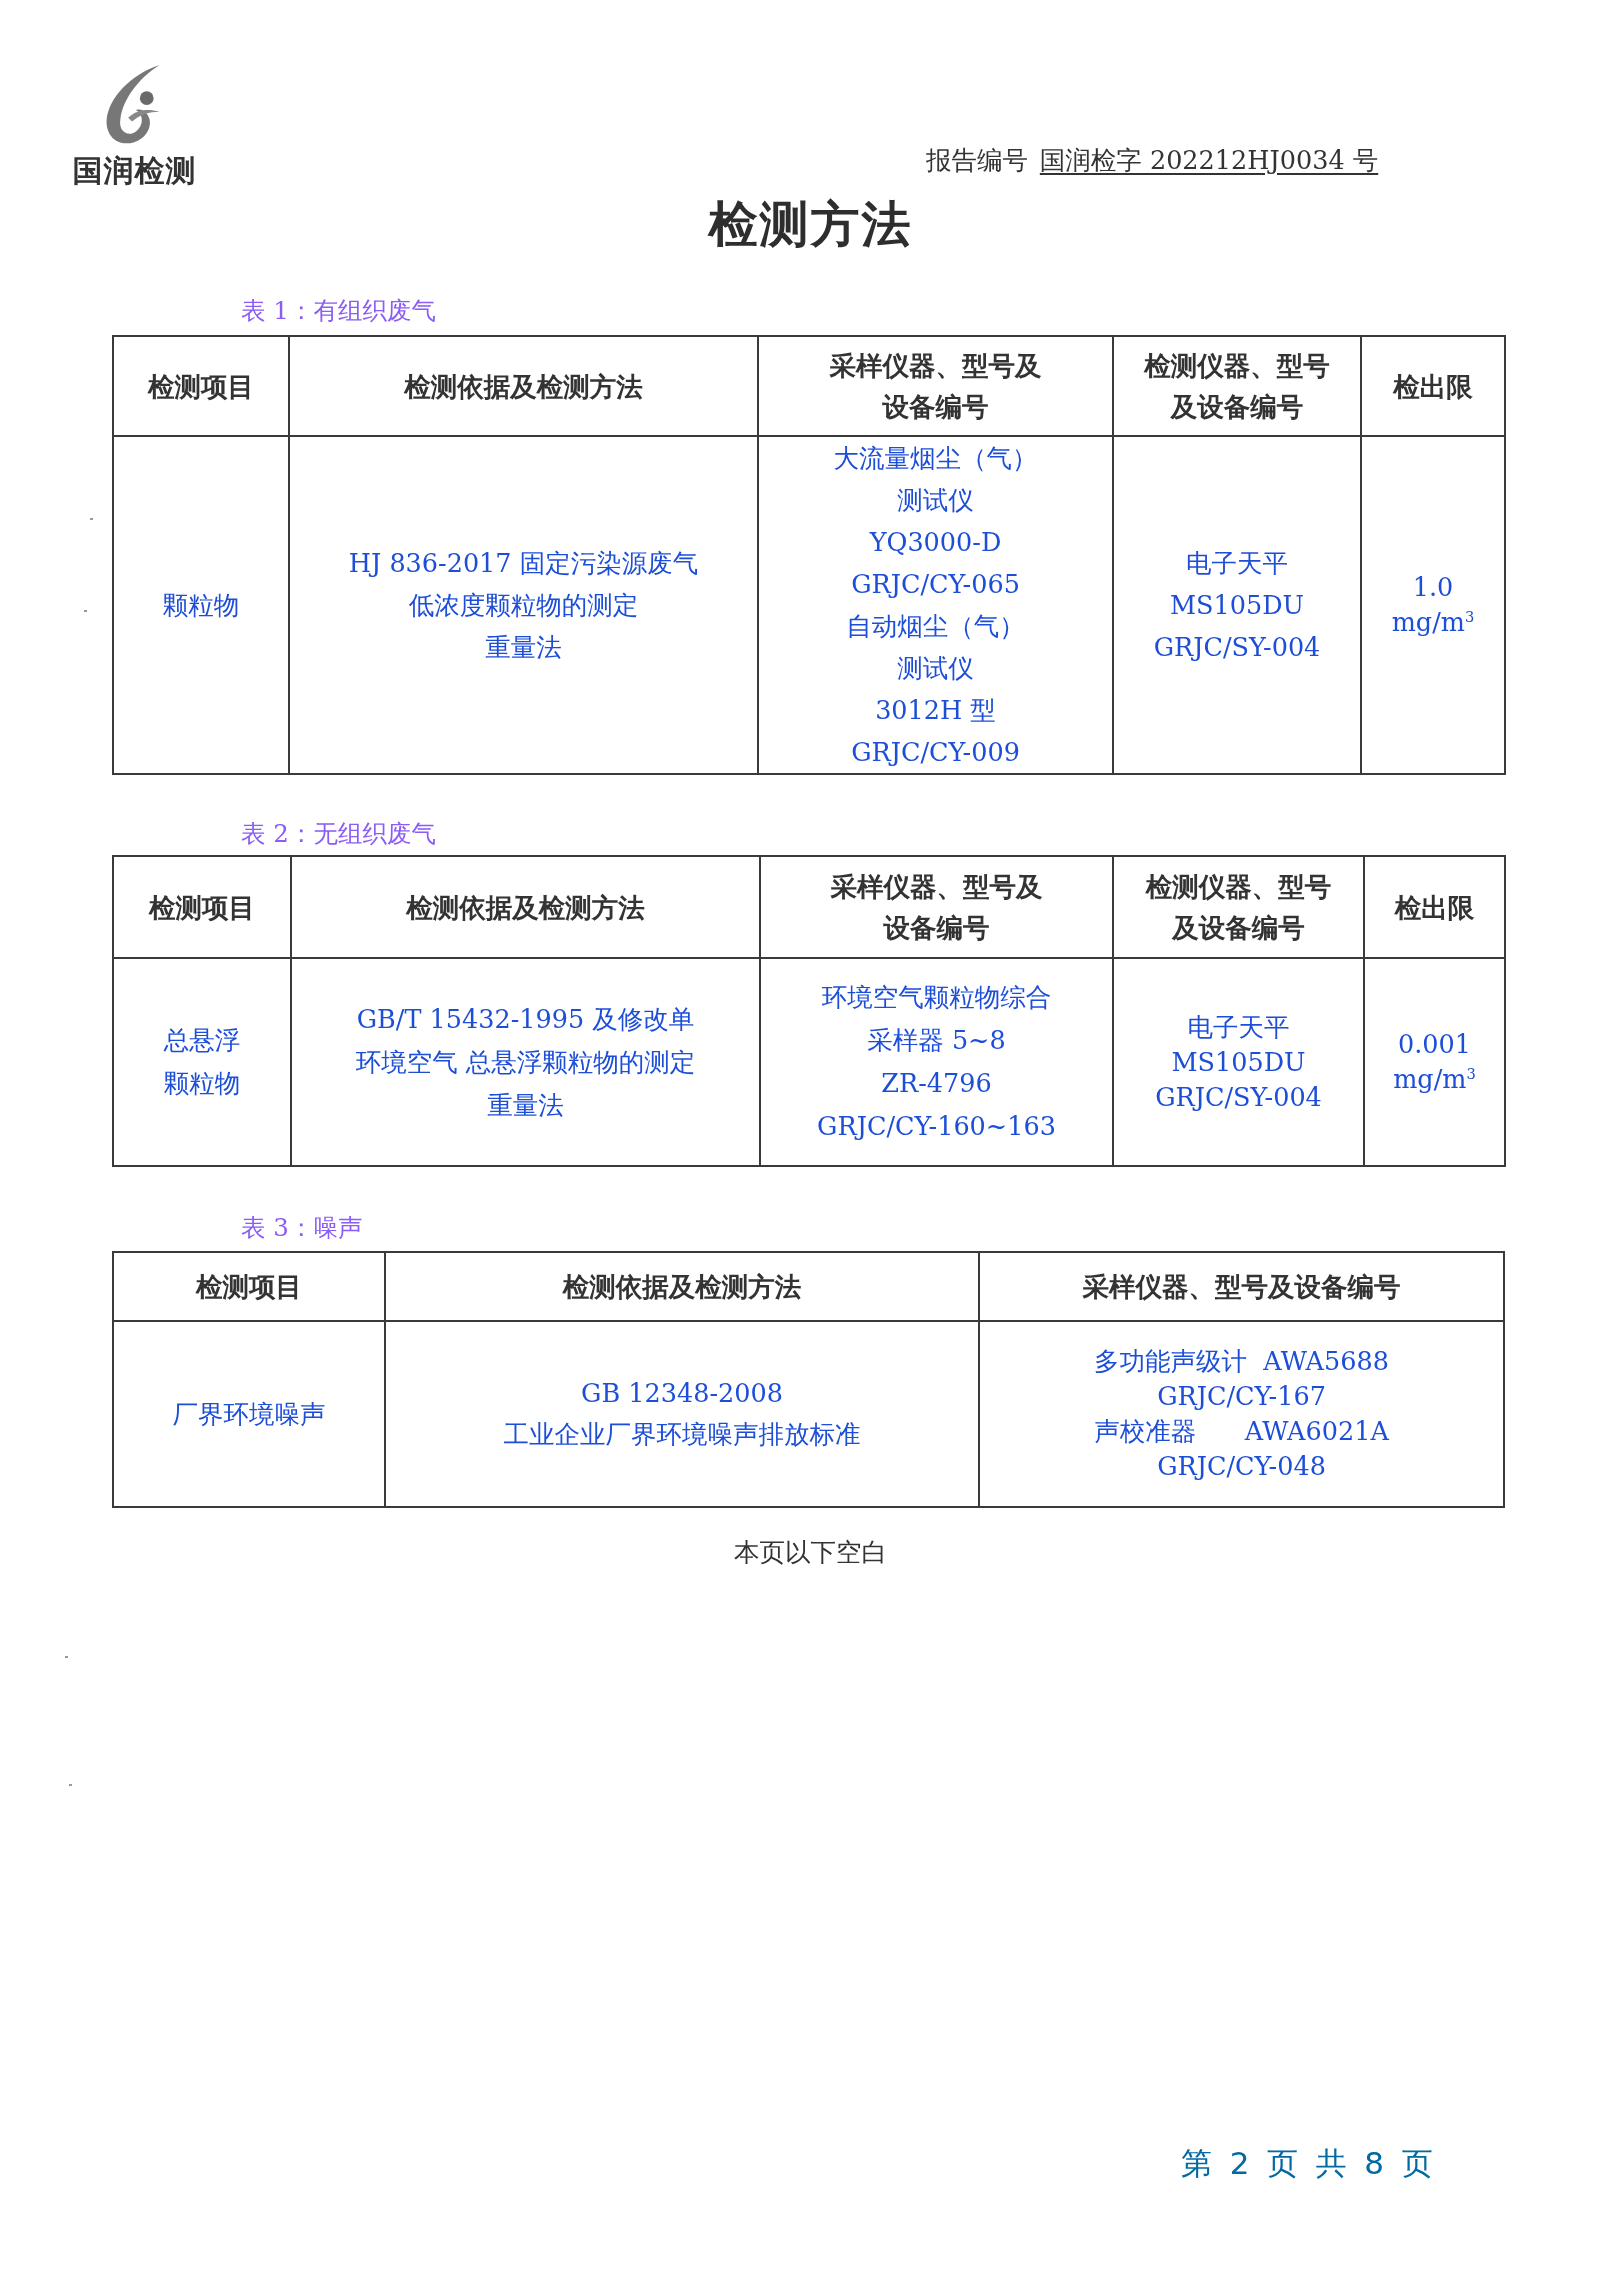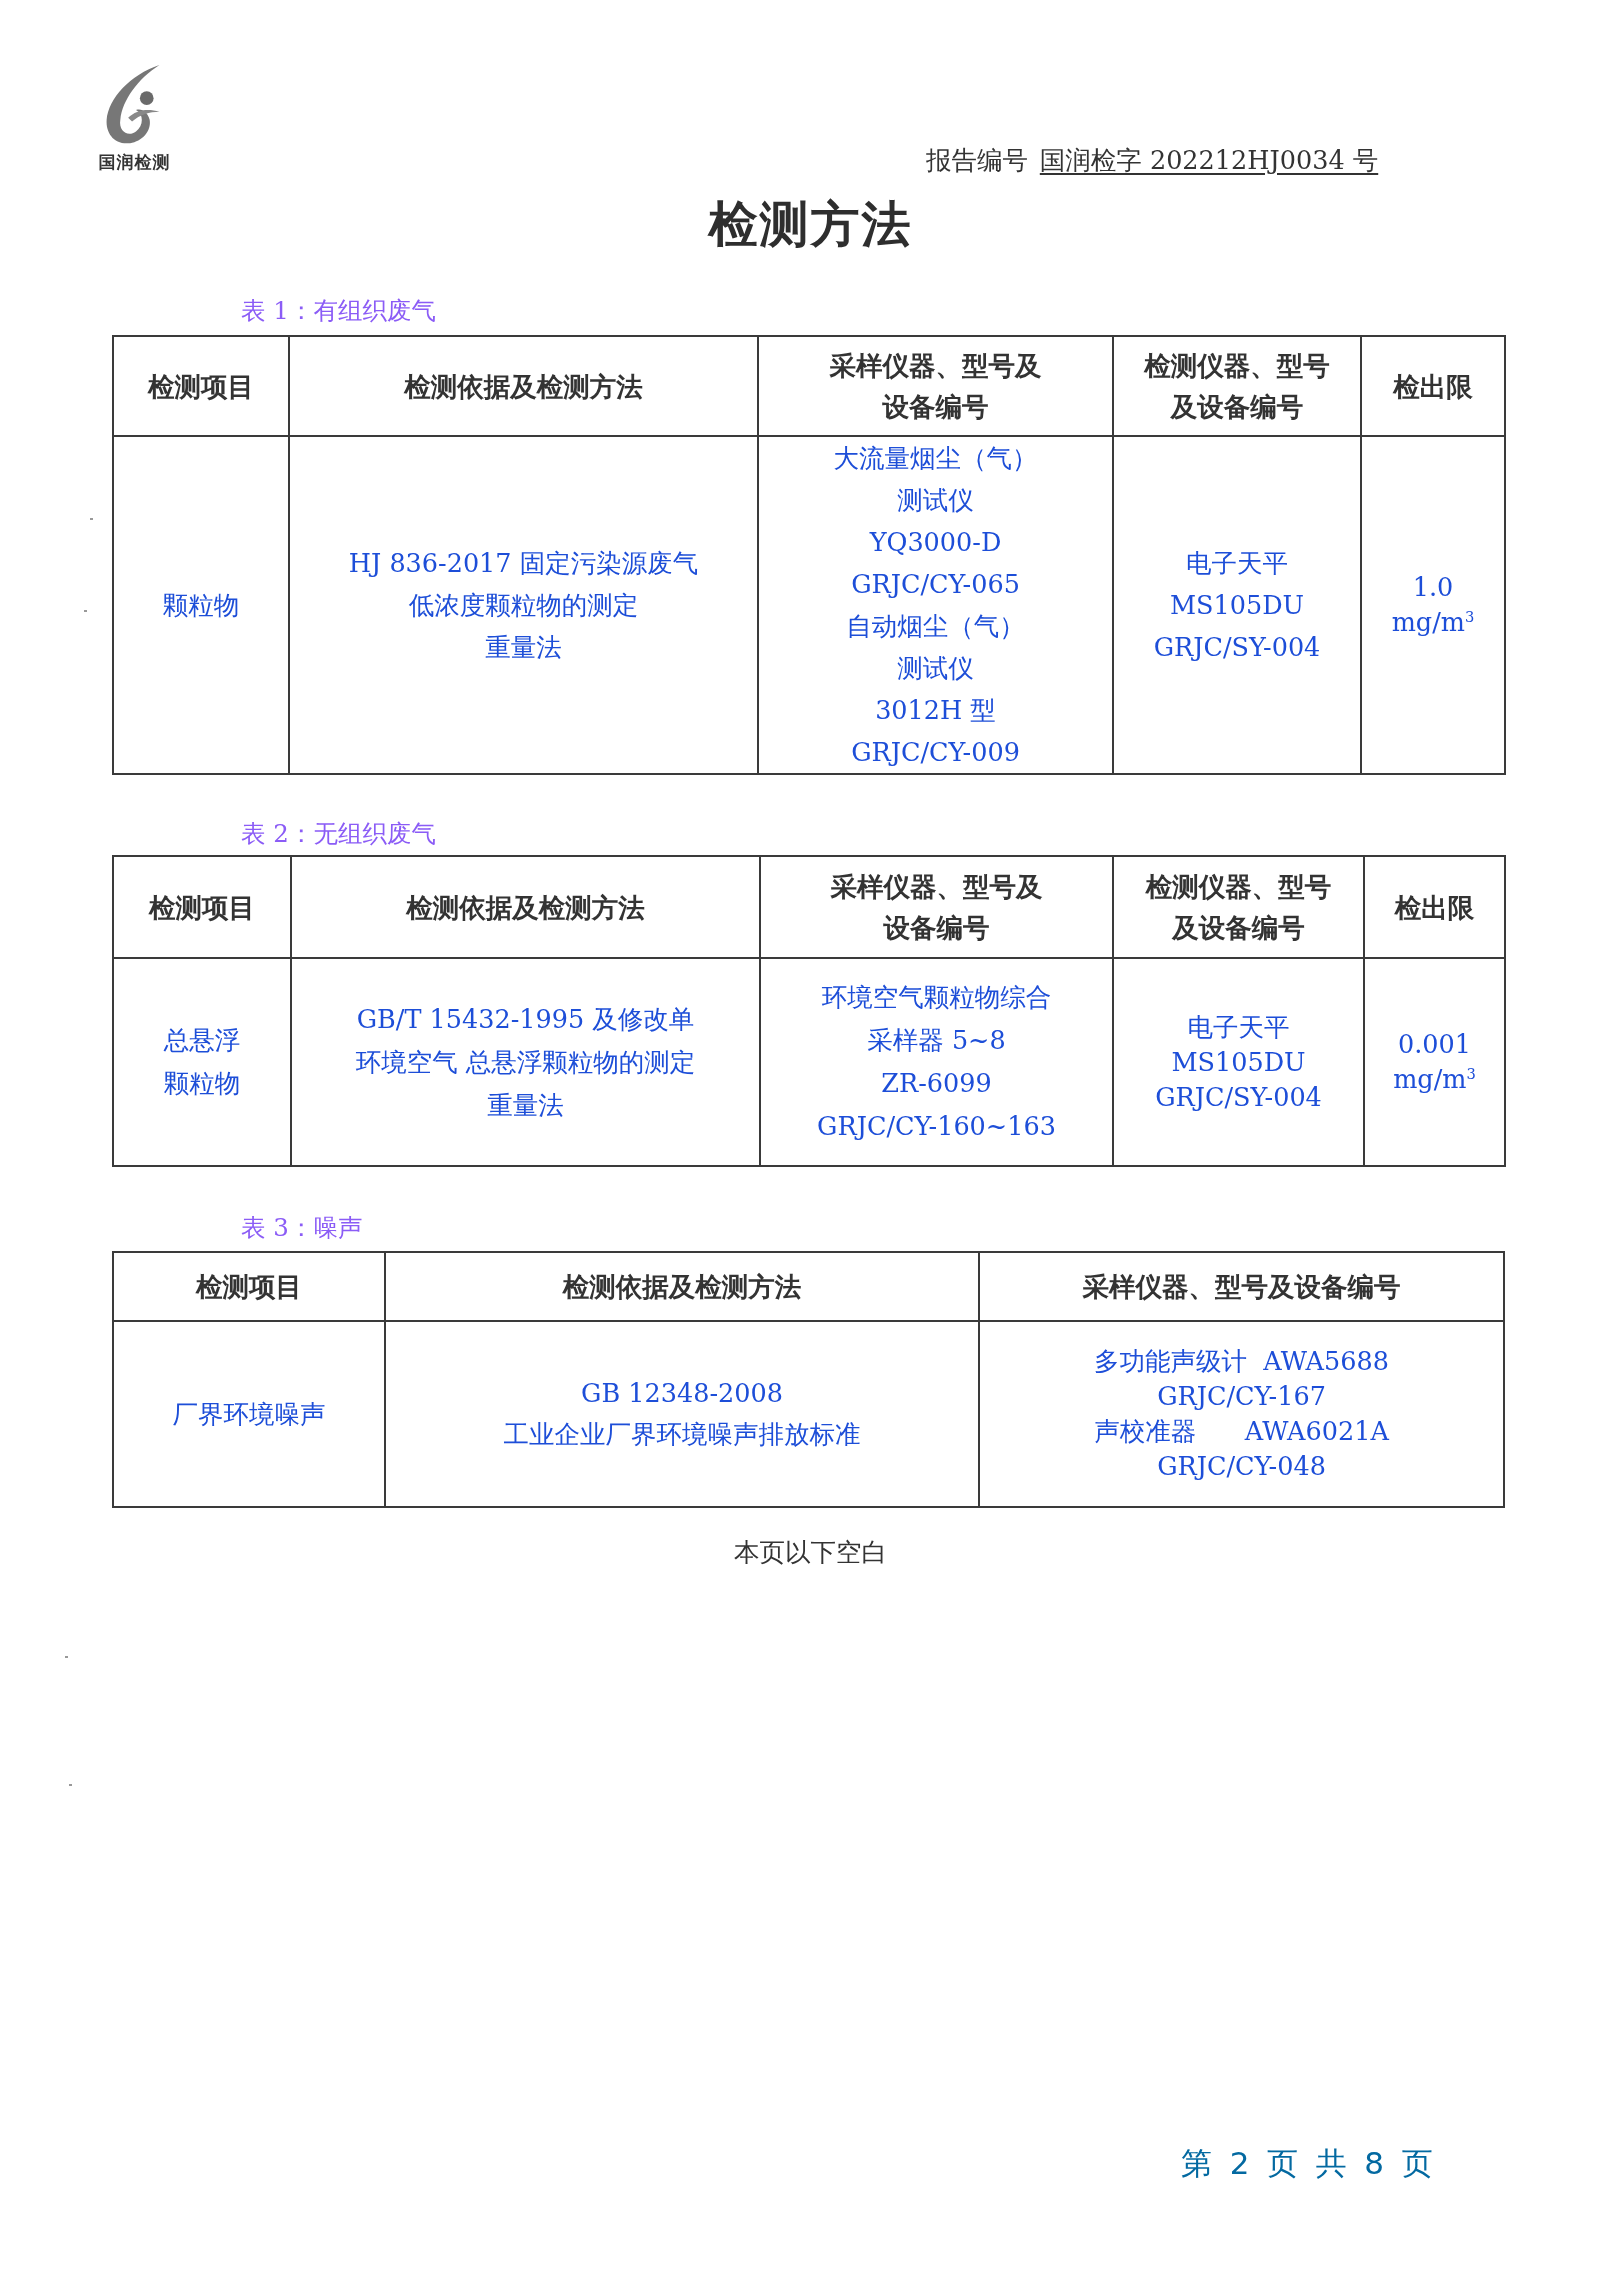--- a/index.html
+++ b/index.html
@@ -5,21 +5,21 @@
   html, body { margin: 0; padding: 0; background: #ffffff; }
   body {
     width: 1621px; height: 2294px; position: relative; overflow: hidden;
     font-family: "DejaVu Serif", "Liberation Serif", serif;
     color: #2a2a2a;
   }
   .logo { position: absolute; left: 71px; top: 61px; width: 127px; text-align: center; }
   .logo svg { display: block; margin: 0 auto; }
   .logo-text {
     font-family: "DejaVu Sans", sans-serif; font-weight: bold;
-    font-size: 17px; color: #333; letter-spacing: 1px; margin-top: 2px;
+    font-size: 30px; color: #333; letter-spacing: 1px; margin-top: 2px;
   }
   .report-no {
     position: absolute; left: 926px; top: 143px; font-size: 25.5px; color: #333;
   }
   .report-no .val { text-decoration: underline; text-underline-offset: 3.9px; margin-left: 11.8px; }
   .title {
     position: absolute; left: 0; right: 0; top: 192px; text-align: center;
     font-family: "DejaVu Sans", sans-serif; font-weight: bold; font-size: 49px; color: #2e2e2e;
     letter-spacing: 2px;
   }
@@ -166,21 +166,21 @@
       <div class="cell-lines" style="line-height:43px;">
         <div>GB/T 15432-1995 及修改单</div>
         <div>环境空气  总悬浮颗粒物的测定</div>
         <div>重量法</div>
       </div>
     </td>
     <td>
       <div class="cell-lines" style="line-height:43px;text-align:center;">
         <div>环境空气颗粒物综合</div>
         <div>采样器 5~8</div>
-        <div>ZR-6099</div>
+        <div>ZR-4796</div>
         <div>GRJC/CY-160~163</div>
       </div>
     </td>
     <td>
       <div class="cell-lines">
         <div>电子天平</div>
         <div>MS105DU</div>
         <div>GRJC/SY-004</div>
       </div>
     </td>

